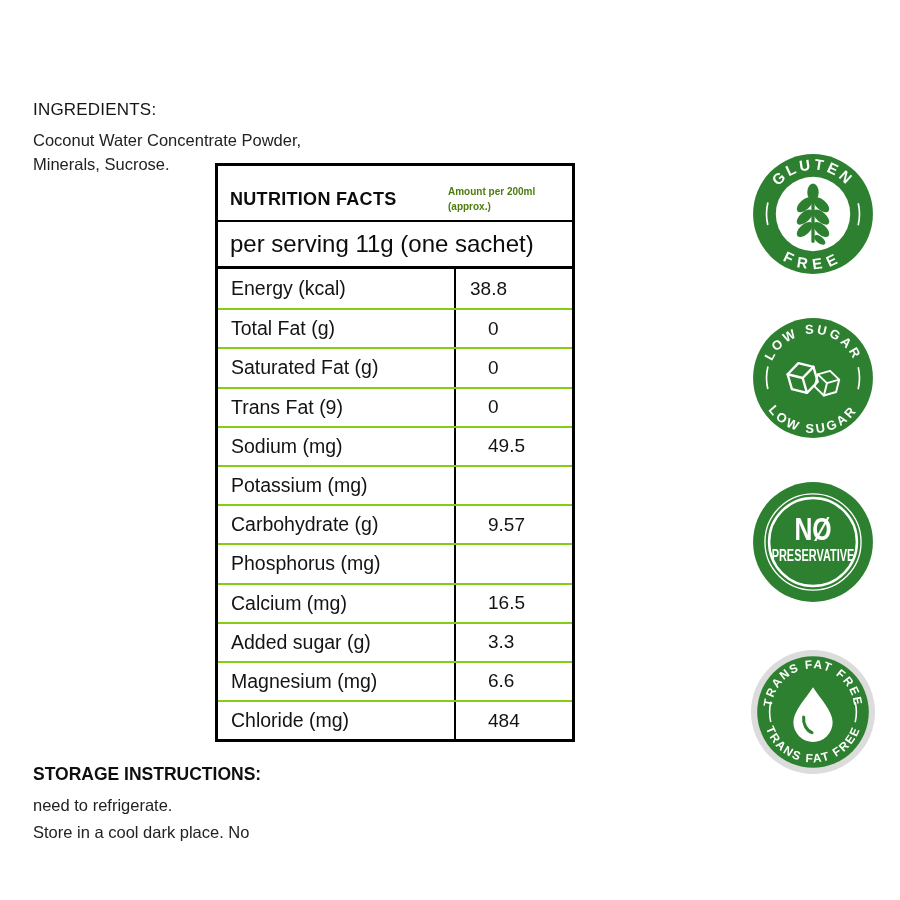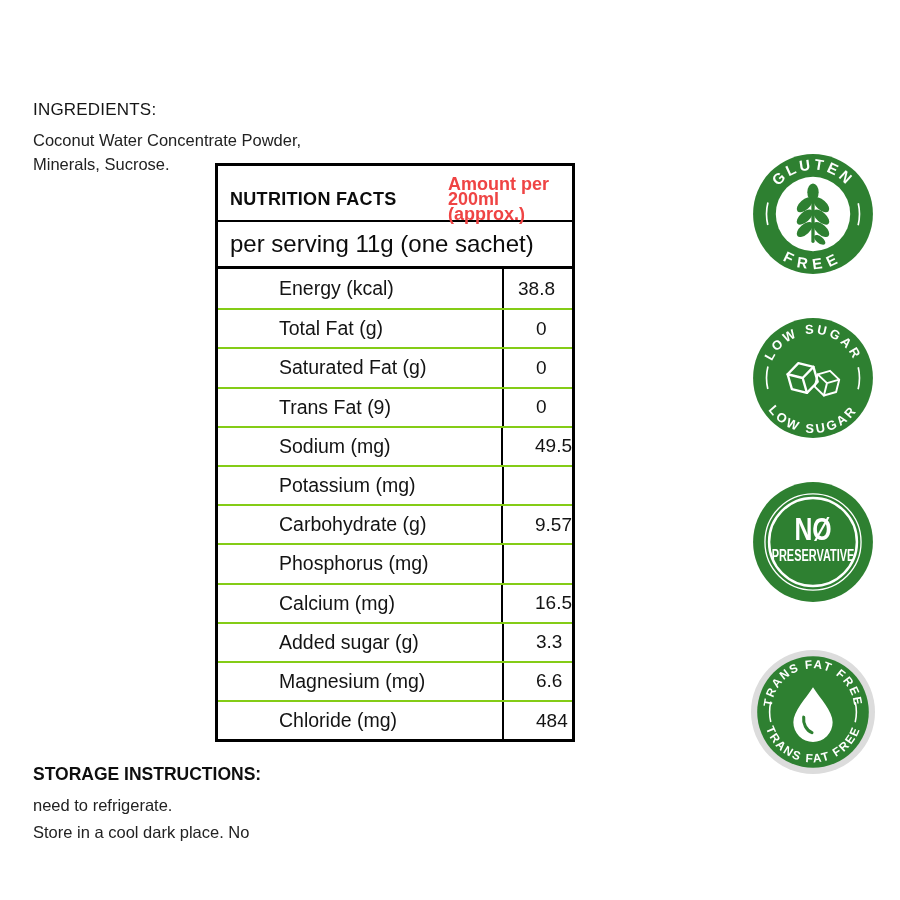--- a/index.html
+++ b/index.html
@@ -13,24 +13,24 @@
   .ing-line{font-size:16.5px;line-height:24px;color:#222;}
   .storage{position:absolute;left:33px;top:764px;width:320px;}
   .sto-head{font-size:17.5px;font-weight:700;margin:0 0 7px 0;color:#0e0e0e;}
   .sto-line{font-size:16.5px;line-height:27px;color:#222;}
   
   .nt{position:absolute;left:215px;top:163px;width:360px;border:3px solid #000;
       box-sizing:border-box;background:#fff;display:flex;flex-direction:column;}
   .nt-header{display:flex;justify-content:space-between;align-items:center;height:42px;
       border-bottom:2px solid #000;padding:12px 6px 0 12px;}
   .nt-title{font-size:18px;font-weight:700;letter-spacing:.3px;color:#0c0c0c;}
-  .nt-amount{font-size:18px;font-weight:700;line-height:15px;width:118px;color:#ef4444;}
+  .nt-amount{font-size:10px;font-weight:700;line-height:15px;width:118px;color:#4d7c0f;}
   .nt-serving{height:44px;border-bottom:3px solid #000;font-size:24px;font-weight:500;
       display:flex;align-items:center;padding-left:12px;color:#0c0c0c;}
-  .nt-row{display:flex;height:39.2px;box-sizing:border-box;padding-left:48px;}
+  .nt-row{display:flex;height:39.2px;box-sizing:border-box;}
   .nt-row + .nt-row{border-top:2px solid #84cc16;gap:18px;}
   .nt-label{width:238px;box-sizing:border-box;border-right:2px solid #000;display:flex;
       align-items:center;padding-left:13px;font-size:19.5px;color:#141414;}
   .nt-value{flex:1;display:flex;align-items:center;padding-left:14px;font-size:19px;color:#141414;}
   
   .badge{position:absolute;left:751px;width:124px;height:124px;}
   .badge svg{display:block;width:124px;height:124px;}
   .badge text{font-family:"Liberation Sans",sans-serif;}
 </style>
 </head>

